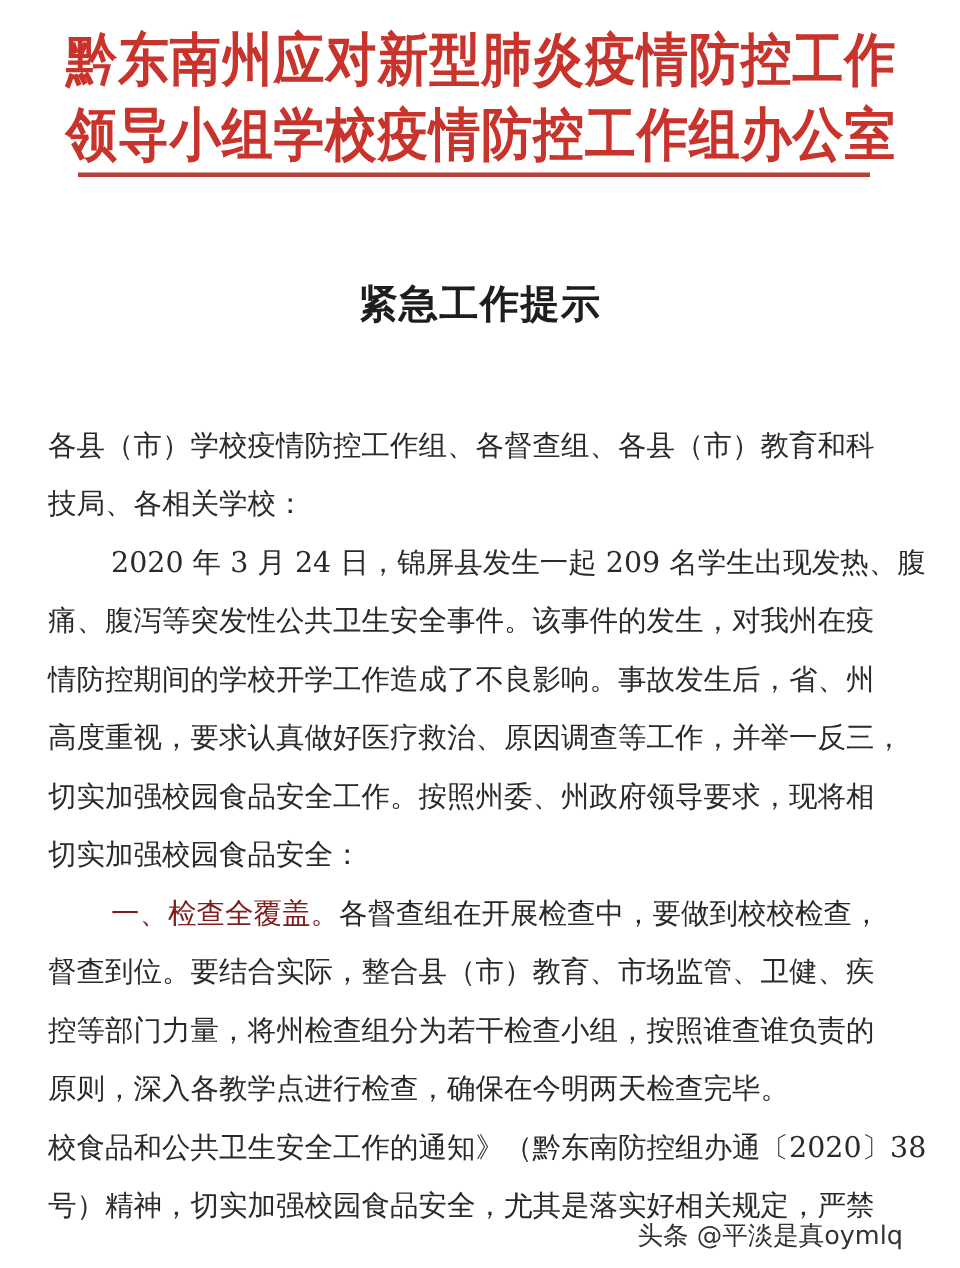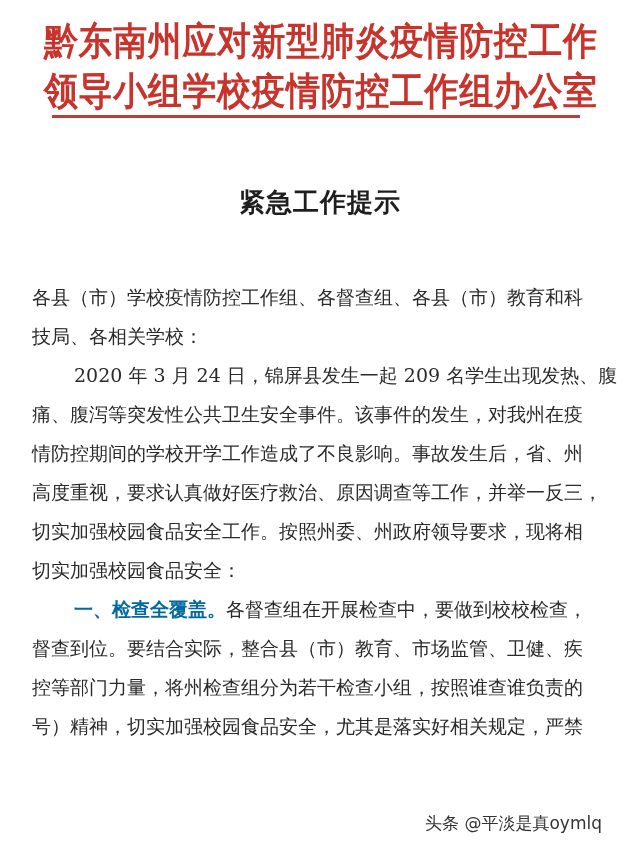--- a/index.html
+++ b/index.html
@@ -69,22 +69,22 @@
     }
     .line {
       display: block;
       white-space: nowrap;
       height: 39px;
     }
     .indent {
       padding-left: 42px;
     }
     .bold {
-      font-weight: bold;
-      color: #0369a1;
+      font-weight: normal;
+      color: #7f1d1d;
     }
     .watermark {
       position: absolute;
       right: 36px;
       top: 812px;
       font-family: "DejaVu Sans", "Liberation Sans", sans-serif;
       font-size: 17px;
       color: #333333;
       background: rgba(255,255,255,0.55);
       padding: 0 2px;
@@ -109,17 +109,19 @@
   <span class="line indent">2020 年 3 月 24 日，锦屏县发生一起 209 名学生出现发热、腹</span>
   <span class="line">痛、腹泻等突发性公共卫生安全事件。该事件的发生，对我州在疫</span>
   <span class="line">情防控期间的学校开学工作造成了不良影响。事故发生后，省、州</span>
   <span class="line">高度重视，要求认真做好医疗救治、原因调查等工作，并举一反三，</span>
   <span class="line">切实加强校园食品安全工作。按照州委、州政府领导要求，现将相</span>
   <span class="line">切实加强校园食品安全：</span>
 
   <span class="line indent"><span class="bold">一、检查全覆盖。</span><span>各督查组在开展检查中，要做到校校检查，</span></span>
   <span class="line">督查到位。要结合实际，整合县（市）教育、市场监管、卫健、疾</span>
   <span class="line">控等部门力量，将州检查组分为若干检查小组，按照谁查谁负责的</span>
+  <span class="line">原则，深入各教学点进行检查，确保在今明两天检查完毕。</span>
 
+  <span class="line">校食品和公共卫生安全工作的通知》（黔东南防控组办通〔2020〕38</span>
   <span class="line">号）精神，切实加强校园食品安全，尤其是落实好相关规定，严禁</span>
 </div>
 
 <div class="watermark">头条 @平淡是真oymlq</div>
 
 </body></html>

